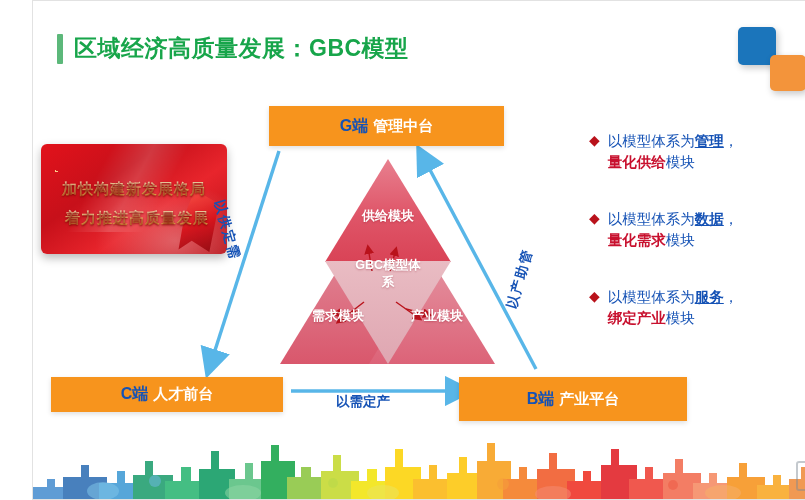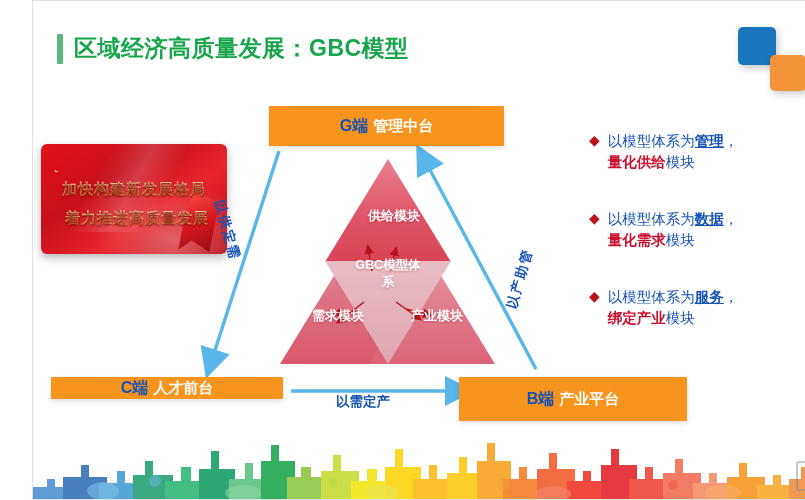--- a/index.html
+++ b/index.html
@@ -40,21 +40,21 @@
 
   
   .endbox{
     position:absolute;background:#f7941d;color:#ffffff;
     display:flex;align-items:center;justify-content:center;
     font-size:15px;font-weight:bold;
     box-shadow:0 2px 5px rgba(0,0,0,.13);
   }
   .endbox .tag{color:#1552b5;margin-right:5px;font-size:16px;}
   #box-g{left:236px;top:105px;width:235px;height:40px;}
-  #box-c{left:18px;top:376px;width:232px;height:22px;}
+  #box-c{left:18px;top:376px;width:232px;height:35px;}
   #box-b{left:426px;top:376px;width:228px;height:44px;}
 
   
   #banner{
     position:absolute;left:8px;top:143px;width:186px;height:110px;
     border-radius:6px;
     background:
       radial-gradient(ellipse at 72% 88%, rgba(255,255,255,.30) 0%, rgba(255,255,255,0) 42%),
       linear-gradient(145deg,#e2121b 0%,#c7101a 35%,#e8252c 62%,#b60d15 100%);
     box-shadow:0 4px 10px rgba(0,0,0,.28);
@@ -110,21 +110,21 @@
   #tri-center{
     left:45px;top:102px;width:126px;height:103px;
     background:linear-gradient(180deg,#e9bcc3 0%,#dfa6b1 100%);
     clip-path:polygon(0 0,100% 0,50% 100%);
   }
   .tri-label{
     position:absolute;color:#ffffff;font-size:13px;font-weight:bold;
     line-height:1.35;text-align:center;width:70px;
     text-shadow:0 1px 2px rgba(140,20,40,.35);
   }
-  #lab-top{left:79px;top:48px;}
+  #lab-top{left:73px;top:48px;}
   #lab-center{left:72px;top:98px;font-size:12.5px;width:72px;}
   #lab-left{left:23px;top:148px;}
   #lab-right{left:122px;top:148px;}
   #pyr-arrows{position:absolute;left:0;top:0;width:215px;height:205px;}
 
   
   #connectors{position:absolute;left:0;top:0;width:805px;height:500px;pointer-events:none;}
   .conn-label{
     position:absolute;color:#1552b5;font-weight:bold;font-size:13.5px;
     white-space:nowrap;

